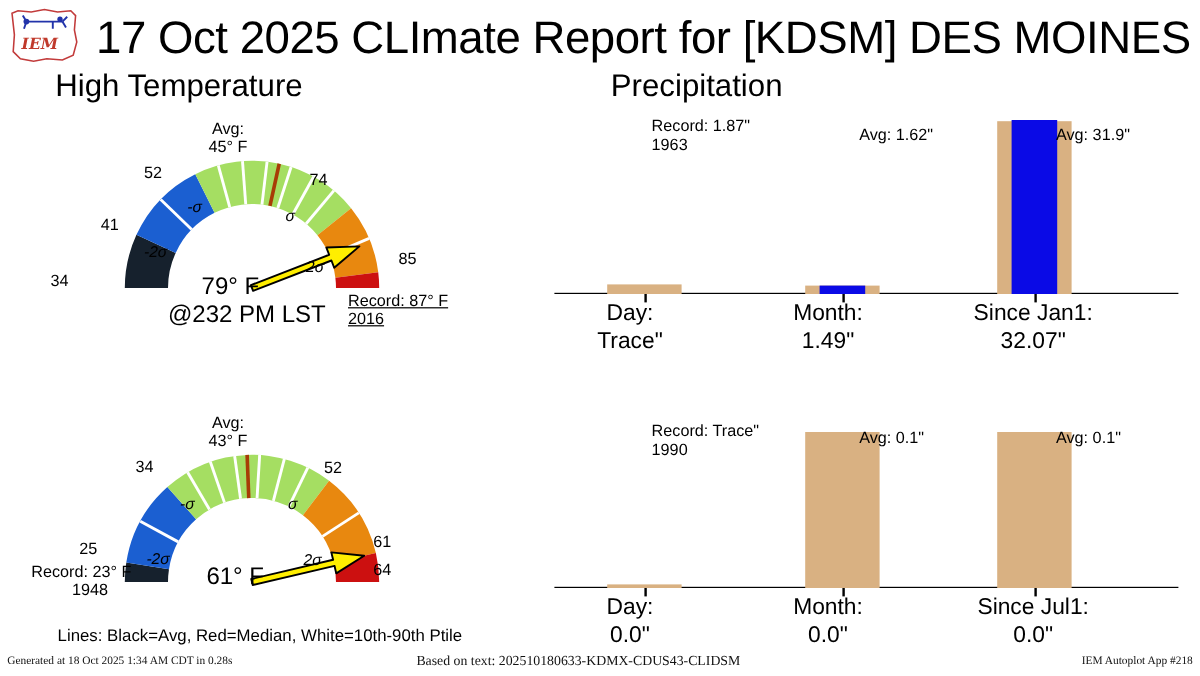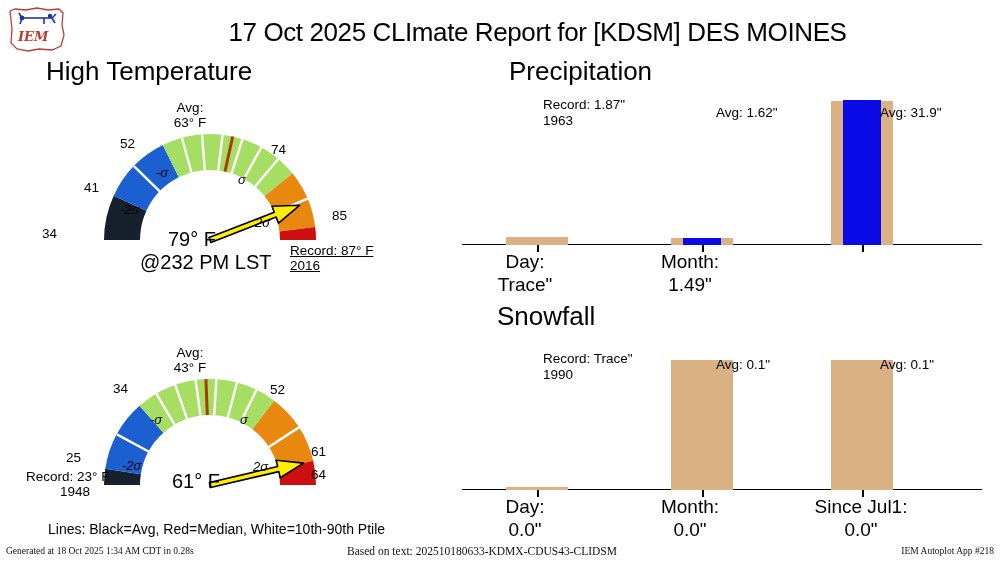--- a/index.html
+++ b/index.html
@@ -10,21 +10,21 @@
     color:#000;
     overflow:hidden;
     position:relative;
   }
   #page{position:absolute;inset:0;}
 
   
   #logo{position:absolute;left:6px;top:5px;width:62px;height:48px;}
   #title{
     position:absolute;left:80px;top:10px;width:915px;height:44px;
-    font-size:26px;line-height:44px;text-align:center;
+    font-size:38px;line-height:44px;text-align:left;
     font-family:"Liberation Sans","DejaVu Sans",sans-serif;
     font-weight:400;letter-spacing:-0.4px;white-space:nowrap;
   }
 
   .panel-title{
     position:absolute;font-size:26px;line-height:30px;white-space:nowrap;
     font-family:"Liberation Sans","DejaVu Sans",sans-serif;font-weight:400;
   }
   #t-high{left:46px;top:56px;}
   #t-precip{left:497px;top:56px;margin-left:12px;}
@@ -91,21 +91,20 @@
       <circle cx="16" cy="13" r="2.4" fill="#2233aa"></circle>
       <circle cx="44" cy="11" r="2.2" fill="#2233aa"></circle>
       <text x="12" y="36" font-family="DejaVu Serif, serif" font-size="13" font-style="italic" font-weight="bold" fill="#c0392b">IEM</text>
     </svg>
   </div>
 
   <div id="title">17 Oct 2025 CLImate Report for [KDSM] DES MOINES</div>
 
   <div class="panel-title" id="t-high">High Temperature</div>
   <div class="panel-title" id="t-precip">Precipitation</div>
-  <div class="panel-title" id="t-snow">Snowfall</div>
 
   <div class="gauge" id="gauge-high" style="left:20px;top:100px;width:380px;height:185px;">
     <svg width="380" height="150" viewBox="0 0 380 150">
       <g id="g-high-arc">
           <path d="M 84 140 A 106 106 0 0 1 93.7026811871305 95.69620344200094
           L 126.40743097263334 110.74277585792515 A 70 70 0 0 0 120 140 Z" fill="#16212d"></path>
           <path d="M 93.7026811871305 95.69620344200094 A 106 106 0 0 1 142.75173428768696 45.11269111636339
           L 158.79831509564232 77.33856960514564 A 70 70 0 0 0 126.40743097263334 110.74277585792515 Z" fill="#1b5fd1"></path>
           <path d="M 142.75173428768696 45.11269111636339 A 106 106 0 0 1 272.5825408997211 73.54607657522473
           L 244.53564021679693 96.11533358741255 A 70 70 0 0 0 158.79831509564232 77.33856960514564 Z" fill="#a5de62"></path>
@@ -123,26 +122,26 @@
           <line x1="254.46338625614675" y1="112.71498886951245" x2="287.6159849021651" y2="98.68269743097599" stroke="#ffffff" stroke-width="2.4"></line>
           <line x1="204.9753158244548" y1="71.62061775682795" x2="212.67690681988873" y2="36.45407831748233" stroke="#a83c06" stroke-width="3"></line>
         </g>
       <g id="g-high-needle">
           <polygon points="189.1,137.6 254.3,112.3 252.0,106.3 279.5,105.3 258.5,123.1 256.2,117.1 190.9,142.4" fill="#ffee00" stroke="#000" stroke-width="1.6" stroke-linejoin="round"></polygon>
         </g>
     </svg>
   </div>
   <div class="glabel ctr" style="left:145px;top:100px;width:90px;">
     <span>Avg:</span><br>
-    <span>63° F</span>
+    <span>45° F</span>
   </div>
   <div class="glabel" style="left:120px;top:136px;">52</div>
   <div class="glabel" style="left:84px;top:180px;">41</div>
   <div class="glabel" style="left:42px;top:226px;">34</div>
-  <div class="glabel" style="left:271px;top:142px;">74</div>
+  <div class="glabel" style="left:258px;top:142px;">74</div>
   <div class="glabel" style="left:332px;top:208px;">85</div>
   <div class="glabel sig" style="left:156px;top:165px;">-σ</div>
   <div class="glabel sig" style="left:120px;top:202px;">-2σ</div>
   <div class="glabel sig" style="left:238px;top:172px;">σ</div>
   <div class="glabel sig" style="left:255px;top:215px;">2σ</div>
   <div class="glabel big" style="left:168px;top:228px;">79° F</div>
   <div class="glabel big" style="left:140px;top:251px;">@232 PM LST</div>
   <div class="glabel" style="left:290px;top:243px;text-decoration:underline;">
     <span>Record: 87° F</span><br>
     <span>2016</span>
@@ -213,20 +212,24 @@
   <div class="annot" style="left:716px;top:105px;">Avg: 1.62"</div>
   <div class="annot" style="left:880px;top:105px;">Avg: 31.9"</div>
   <div class="xlab" style="left:435px;top:250px;width:180px;">
     <span>Day:</span><br>
     <span>Trace"</span>
   </div>
   <div class="xlab" style="left:600px;top:250px;width:180px;">
     <span>Month:</span><br>
     <span>1.49"</span>
   </div>
+  <div class="xlab" style="left:766px;top:250px;width:190px;">
+    <span>Since Jan1:</span><br>
+    <span>32.07"</span>
+  </div>
 
   <div class="barchart" id="chart-snow" style="left:462px;top:345px;width:520px;height:145px;">
     <div class="axis" style="bottom:0;width:520px;"></div>
   <div class="bar tan" style="left: 44px; width: 62px; height: 3px;"></div>
       <div class="tick" style="left: 75px; bottom: -7px;"></div>
       <div class="bar tan" style="left: 209px; width: 62px; height: 130px;"></div>
       <div class="tick" style="left: 240px; bottom: -7px;"></div>
       <div class="bar tan" style="left: 369px; width: 62px; height: 130px;"></div>
       <div class="tick" style="left: 400px; bottom: -7px;"></div>
     </div>

